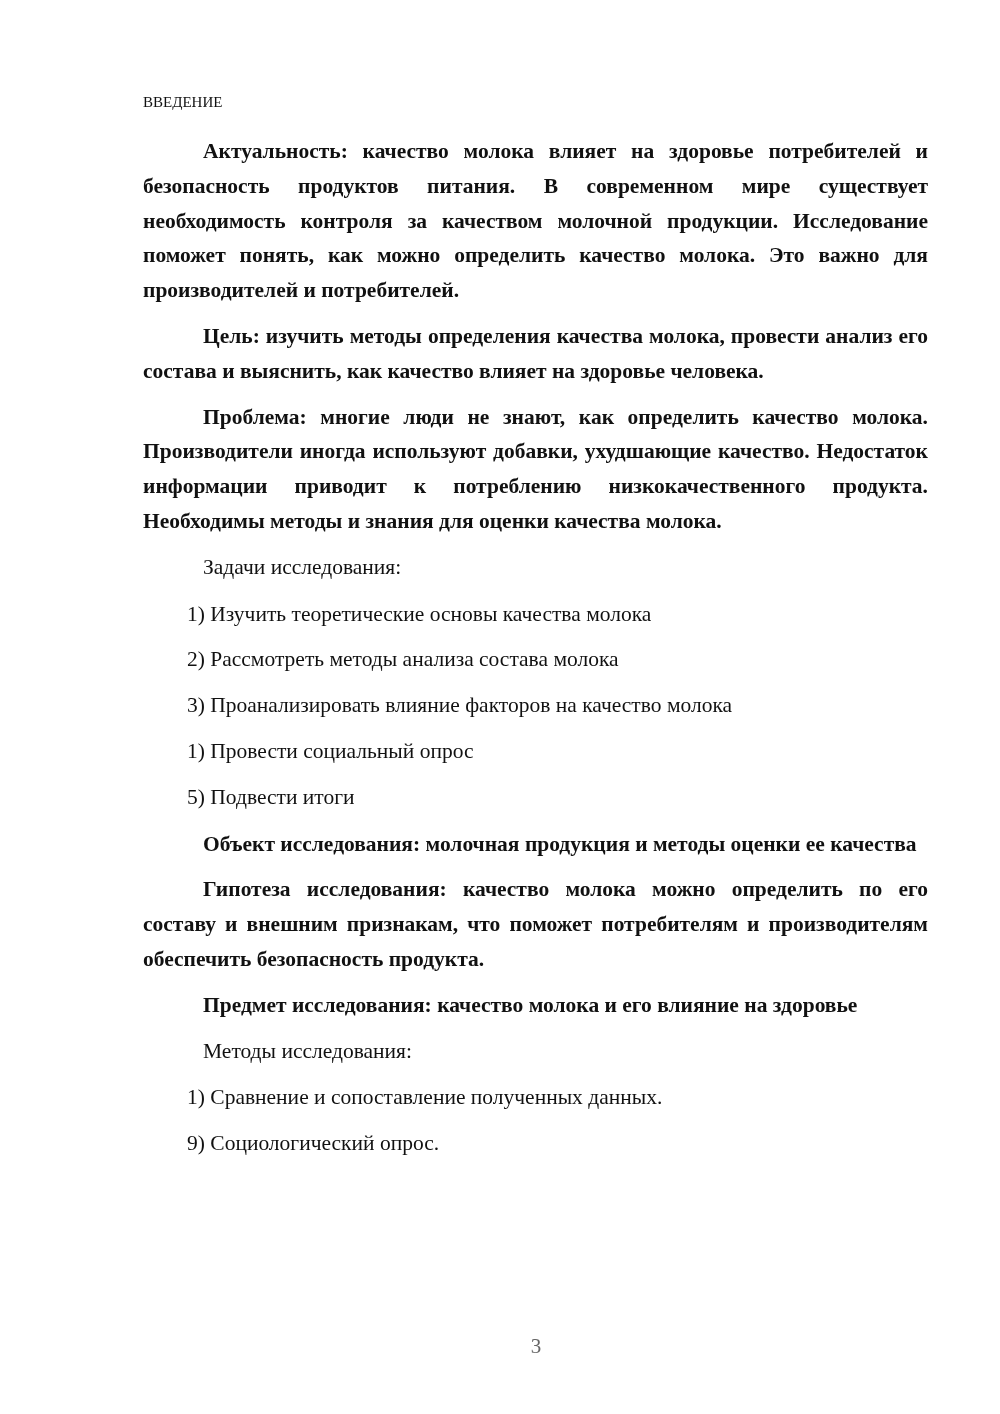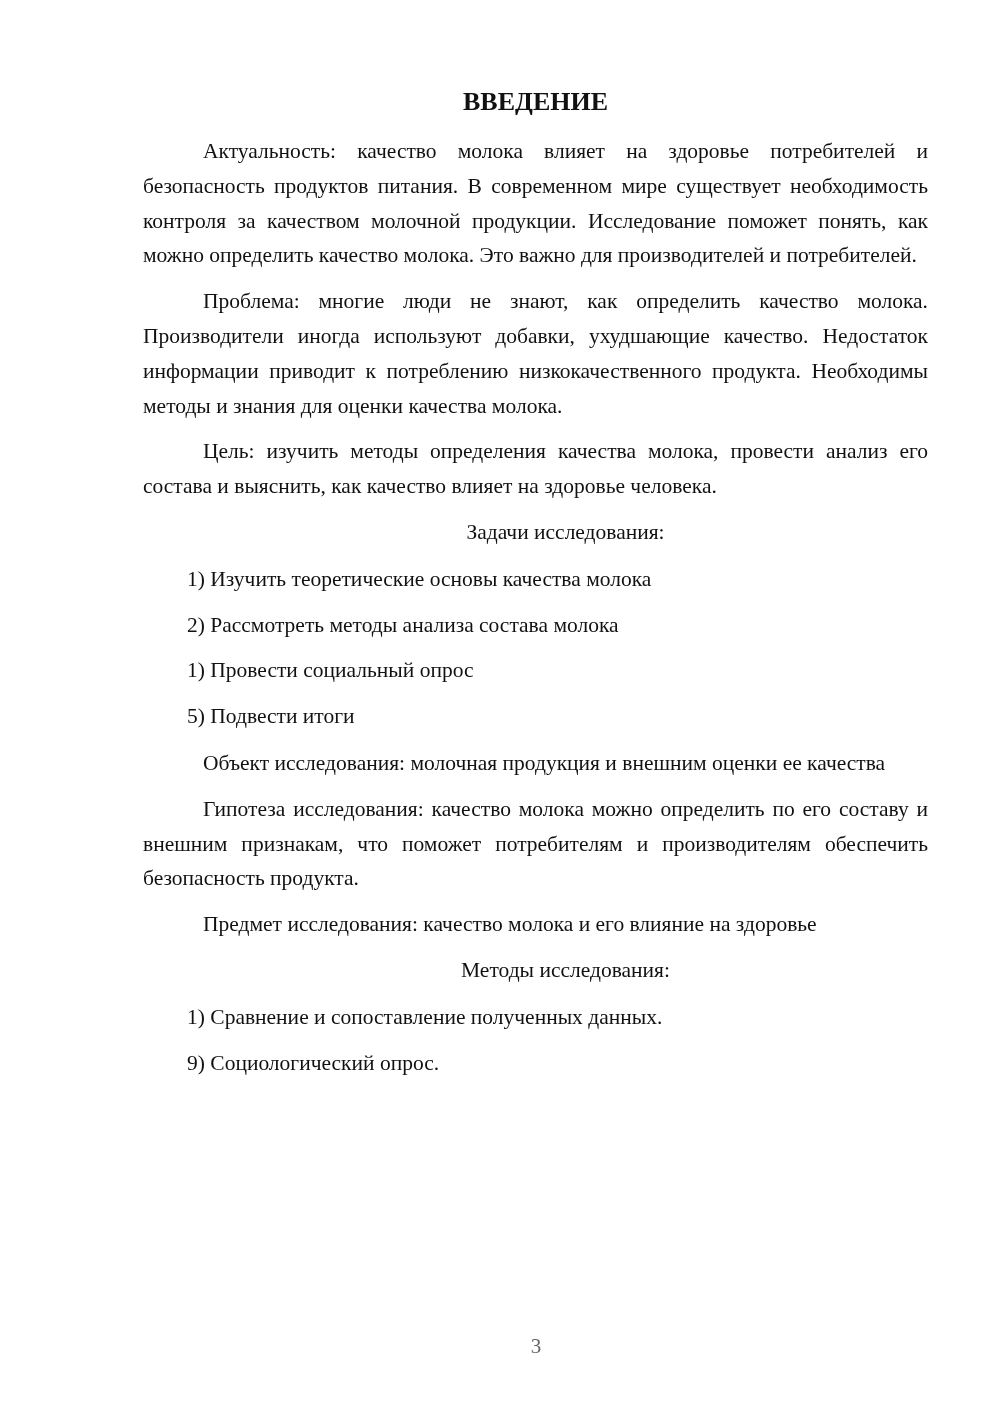--- a/index.html
+++ b/index.html
@@ -16,37 +16,36 @@
       color: #111111;
     }
     .page {
       position: absolute;
       left: 143px;
       top: 90px;
       width: 785px;
       font-size: 21.5px;
     }
     .heading {
-      text-align: center;
-      font-weight: bold;
-      font-size: 26px;
+      font-weight: normal;
+      font-size: 15px;
       line-height: 24px;
       margin: 0 0 20px 0;
     }
     .para {
       margin: 0 0 11px 0;
       text-indent: 60px;
       text-align: justify;
       line-height: 34.8px;
+      font-weight: bold;
     }
     .list-title {
       margin: 0 0 11px 0;
       padding-left: 60px;
       line-height: 34.8px;
-      text-align: center;
     }
     .list {
       margin: 12px;
       padding: 0;
       list-style: none;
     }
     .list-item {
       padding-left: 32px;
       line-height: 34.8px;
       margin: 0 0 11px 0;
@@ -61,32 +60,33 @@
       color: #666666;
     }
   </style>
 </head>
 <body>
 
 <div class="page">
   <h1 class="heading">ВВЕДЕНИЕ</h1>
 
   <p class="para">Актуальность: качество молока влияет на здоровье потребителей и безопасность продуктов питания. В современном мире существует необходимость контроля за качеством молочной продукции. Исследование поможет понять, как можно определить качество молока. Это важно для производителей и потребителей.</p>
+  <p class="para">Цель: изучить методы определения качества молока, провести анализ его состава и выяснить, как качество влияет на здоровье человека.</p>
   <p class="para">Проблема: многие люди не знают, как определить качество молока. Производители иногда используют добавки, ухудшающие качество. Недостаток информации приводит к потреблению низкокачественного продукта. Необходимы методы и знания для оценки качества молока.</p>
-  <p class="para">Цель: изучить методы определения качества молока, провести анализ его состава и выяснить, как качество влияет на здоровье человека.</p>
 
   <div class="list-title">Задачи исследования:</div>
   <ul class="list">
     <li class="list-item">1) Изучить теоретические основы качества молока</li>
     <li class="list-item">2) Рассмотреть методы анализа состава молока</li>
+    <li class="list-item">3) Проанализировать влияние факторов на качество молока</li>
     <li class="list-item">1) Провести социальный опрос</li>
     <li class="list-item">5) Подвести итоги</li>
   </ul>
 
-  <p class="para">Объект исследования: молочная продукция и внешним оценки ее качества</p>
+  <p class="para">Объект исследования: молочная продукция и методы оценки ее качества</p>
   <p class="para">Гипотеза исследования: качество молока можно определить по его составу и внешним признакам, что поможет потребителям и производителям обеспечить безопасность продукта.</p>
   <p class="para">Предмет исследования: качество молока и его влияние на здоровье</p>
 
   <div class="list-title">Методы исследования:</div>
   <ul class="list">
     <li class="list-item">1) Сравнение и сопоставление полученных данных.</li>
     <li class="list-item">9) Социологический опрос.</li>
   </ul>
 </div>
 

